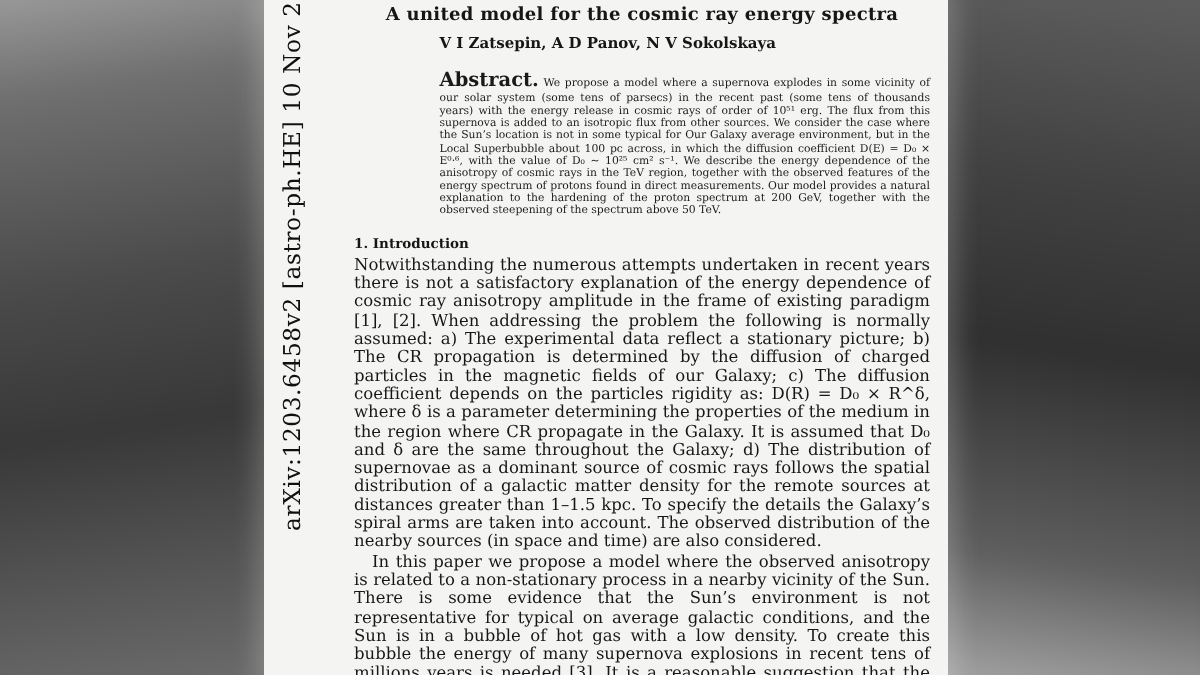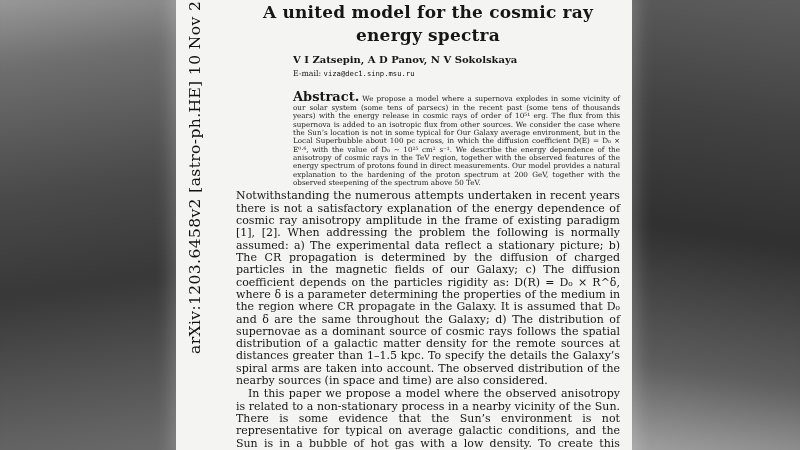--- a/index.html
+++ b/index.html
@@ -25,21 +25,21 @@
 
   .arxiv-strip { position:absolute; left:0; top:0; width:34px; height:100%; }
   .arxiv-strip span {
     position:absolute; left:10px; top:358px;
     transform:rotate(-90deg); transform-origin:0 0;
     white-space:nowrap; font-size:15.5px; color:#101010; letter-spacing:0.4px;
   }
 
   .content { position:absolute; left:60px; right:12px; top:0; }
 
-  .title { text-align:center; font-weight:bold; font-size:17px; line-height:1.35; margin-top:5px; letter-spacing:0.2px; }
+  .title { text-align:center; font-weight:bold; font-size:12px; line-height:1.35; margin-top:5px; letter-spacing:0.2px; }
 
   .authors { font-weight:bold; font-size:10px; margin:7px 0 0 57px; }
   .affil   { font-size:7.8px; margin:2px 0 0 57px; color:#1d1d1d; }
   .email   { font-size:7.8px; margin:4px 0 0 57px; }
   .email .addr { font-family:"DejaVu Sans Mono", monospace; font-size:7.2px; color:#111; }
 
   .abstract {
     margin:11px 0 0 57px; font-size:7.2px; line-height:1.16;
     text-align:justify; color:#1a1a1a;
   }
@@ -65,28 +65,26 @@
 
     <div class="content">
 
       <div class="title">
         <div>A united model for the cosmic ray energy spectra</div>
       </div>
 
       <div class="authors">V I Zatsepin, A D Panov, N V Sokolskaya</div>
 
 
-      <div class="email">
-        <span>E-mail: </span><span class="addr">viza@dec1.sinp.msu.ru</span>
-      </div>
 
       <p class="abstract">
         <b>Abstract.</b><span> We propose a model where a supernova explodes in some vicinity of our solar system (some tens of parsecs) in the recent past (some tens of thousands years) with the energy release in cosmic rays of order of 10⁵¹ erg. The flux from this supernova is added to an isotropic flux from other sources. We consider the case where the Sun’s location is not in some typical for Our Galaxy average environment, but in the Local Superbubble about 100 pc across, in which the diffusion coefficient D(E) = D₀ × E⁰·⁶, with the value of D₀ ~ 10²⁵ cm² s⁻¹. We describe the energy dependence of the anisotropy of cosmic rays in the TeV region, together with the observed features of the energy spectrum of protons found in direct measurements. Our model provides a natural explanation to the hardening of the proton spectrum at 200 GeV, together with the observed steepening of the spectrum above 50 TeV.</span>
       </p>
 
+      <div class="section-head">1. Introduction</div>
 
       <p class="para">Notwithstanding the numerous attempts undertaken in recent years there is not a satisfactory explanation of the energy dependence of cosmic ray anisotropy amplitude in the frame of existing paradigm [1], [2]. When addressing the problem the following is normally assumed: a) The experimental data reflect a stationary picture; b) The CR propagation is determined by the diffusion of charged particles in the magnetic fields of our Galaxy; c) The diffusion coefficient depends on the particles rigidity as: D(R) = D₀ × R^δ, where δ is a parameter determining the properties of the medium in the region where CR propagate in the Galaxy. It is assumed that D₀ and δ are the same throughout the Galaxy; d) The distribution of supernovae as a dominant source of cosmic rays follows the spatial distribution of a galactic matter density for the remote sources at distances greater than 1–1.5 kpc. To specify the details the Galaxy’s spiral arms are taken into account. The observed distribution of the nearby sources (in space and time) are also considered.</p>
 
       <p class="para indent">In this paper we propose a model where the observed anisotropy is related to a non-stationary process in a nearby vicinity of the Sun. There is some evidence that the Sun’s environment is not representative for typical on average galactic conditions, and the Sun is in a bubble of hot gas with a low density. To create this bubble the energy of many supernova explosions in recent tens of millions years is needed [3]. It is a reasonable suggestion that the CR energy density is significantly higher in the bubble than in the Galaxy on average. Even now there are stormy events of a nearby stars formation [4]. We shall consider that the cosmic ray flux from a local source is added to an isotropic background from a great number of other supernovae exploded in the Galactic disk (see [22], for example). The possibility that the observed anisotropy can be associated with a structure of local interstellar magnetic fields is not discussed in the paper.</p>
 
     </div>
   </div>
 </div>
 
 </body></html>

